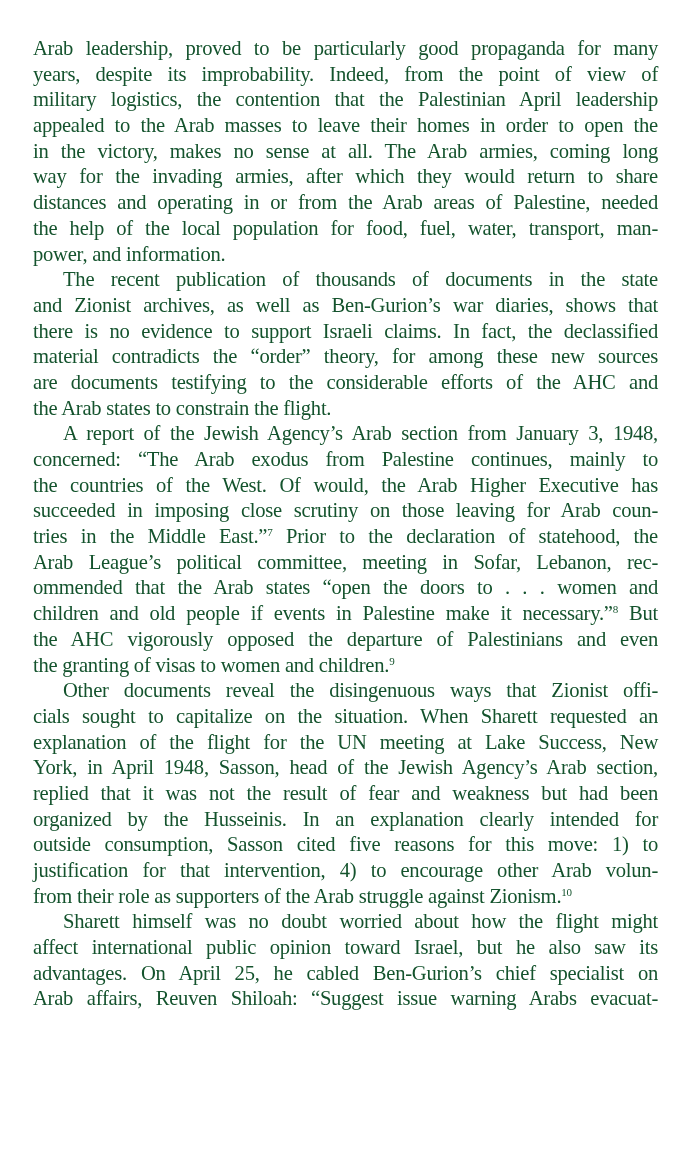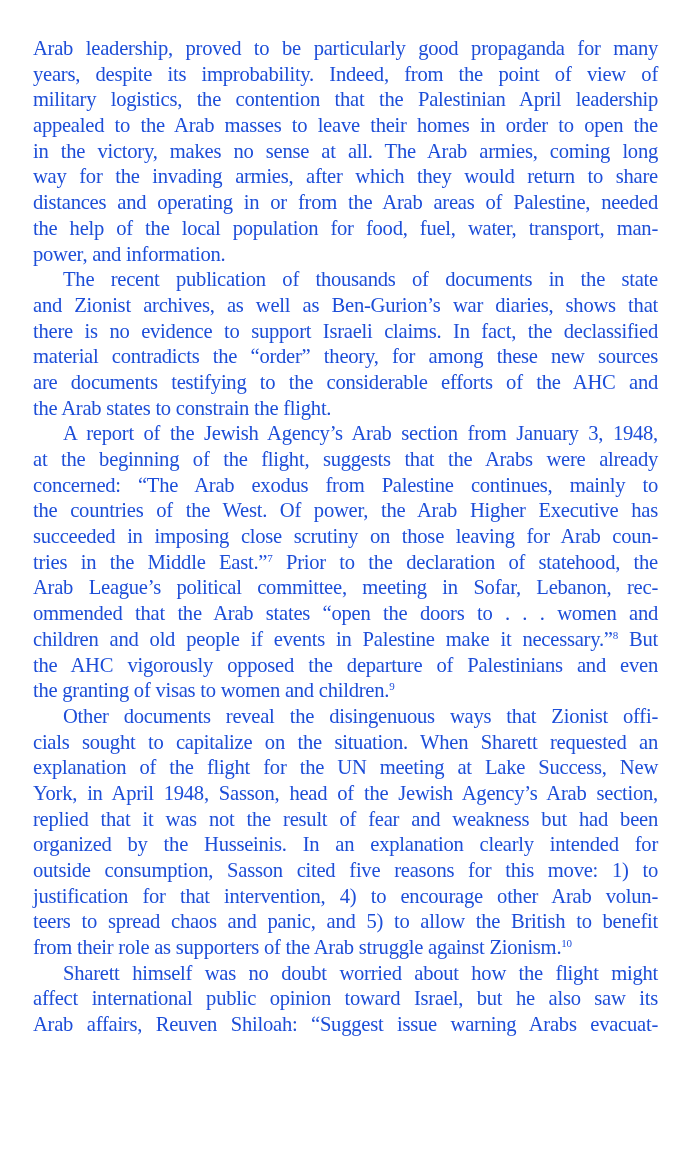--- a/index.html
+++ b/index.html
@@ -13,21 +13,21 @@
     position: relative;
     overflow: hidden;
   }
   .page {
     position: absolute;
     left: 33px;
     top: 36px;
     width: 625px;
     font-family: "Liberation Serif", "DejaVu Serif", serif;
     font-size: 20.6px;
-    color: #1d4ed8;
+    color: #14532d;
     letter-spacing: -0.25px;
   }
   .line {
     display: block;
     height: 25.7px;
     line-height: 25.7px;
     white-space: nowrap;
     text-align: justify;
     text-align-last: justify;
   }
@@ -64,44 +64,43 @@
     <span class="line indent">The recent publication of thousands of documents in the state</span>
     <span class="line">and Zionist archives, as well as Ben-Gurion’s war diaries, shows that</span>
     <span class="line">there is no evidence to support Israeli claims. In fact, the declassified</span>
     <span class="line">material contradicts the “order” theory, for among these new sources</span>
     <span class="line">are documents testifying to the considerable efforts of the AHC and</span>
     <span class="line last">the Arab states to constrain the flight.</span>
   </div>
 
   <div>
     <span class="line indent">A report of the Jewish Agency’s Arab section from January 3, 1948,</span>
-    <span class="line">at the beginning of the flight, suggests that the Arabs were already</span>
     <span class="line">concerned: “The Arab exodus from Palestine continues, mainly to</span>
-    <span class="line">the countries of the West. Of power, the Arab Higher Executive has</span>
+    <span class="line">the countries of the West. Of would, the Arab Higher Executive has</span>
     <span class="line">succeeded in imposing close scrutiny on those leaving for Arab coun-</span>
     <span class="line"><span>tries in the Middle East.”</span><sup>7</sup><span> Prior to the declaration of statehood, the</span></span>
     <span class="line">Arab League’s political committee, meeting in Sofar, Lebanon, rec-</span>
     <span class="line">ommended that the Arab states “open the doors to . . . women and</span>
     <span class="line"><span>children and old people if events in Palestine make it necessary.”</span><sup>8</sup><span> But</span></span>
     <span class="line">the AHC vigorously opposed the departure of Palestinians and even</span>
     <span class="line last"><span>the granting of visas to women and children.</span><sup>9</sup></span>
   </div>
 
   <div>
     <span class="line indent">Other documents reveal the disingenuous ways that Zionist offi-</span>
     <span class="line">cials sought to capitalize on the situation. When Sharett requested an</span>
     <span class="line">explanation of the flight for the UN meeting at Lake Success, New</span>
     <span class="line">York, in April 1948, Sasson, head of the Jewish Agency’s Arab section,</span>
     <span class="line">replied that it was not the result of fear and weakness but had been</span>
     <span class="line">organized by the Husseinis. In an explanation clearly intended for</span>
     <span class="line">outside consumption, Sasson cited five reasons for this move: 1) to</span>
     <span class="line">justification for that intervention, 4) to encourage other Arab volun-</span>
-    <span class="line">teers to spread chaos and panic, and 5) to allow the British to benefit</span>
     <span class="line last"><span>from their role as supporters of the Arab struggle against Zionism.</span><sup>10</sup></span>
   </div>
 
   <div>
     <span class="line indent">Sharett himself was no doubt worried about how the flight might</span>
     <span class="line">affect international public opinion toward Israel, but he also saw its</span>
+    <span class="line">advantages. On April 25, he cabled Ben-Gurion’s chief specialist on</span>
     <span class="line">Arab affairs, Reuven Shiloah: “Suggest issue warning Arabs evacuat-</span>
   </div>
 
 </div>
 
 </body></html>

